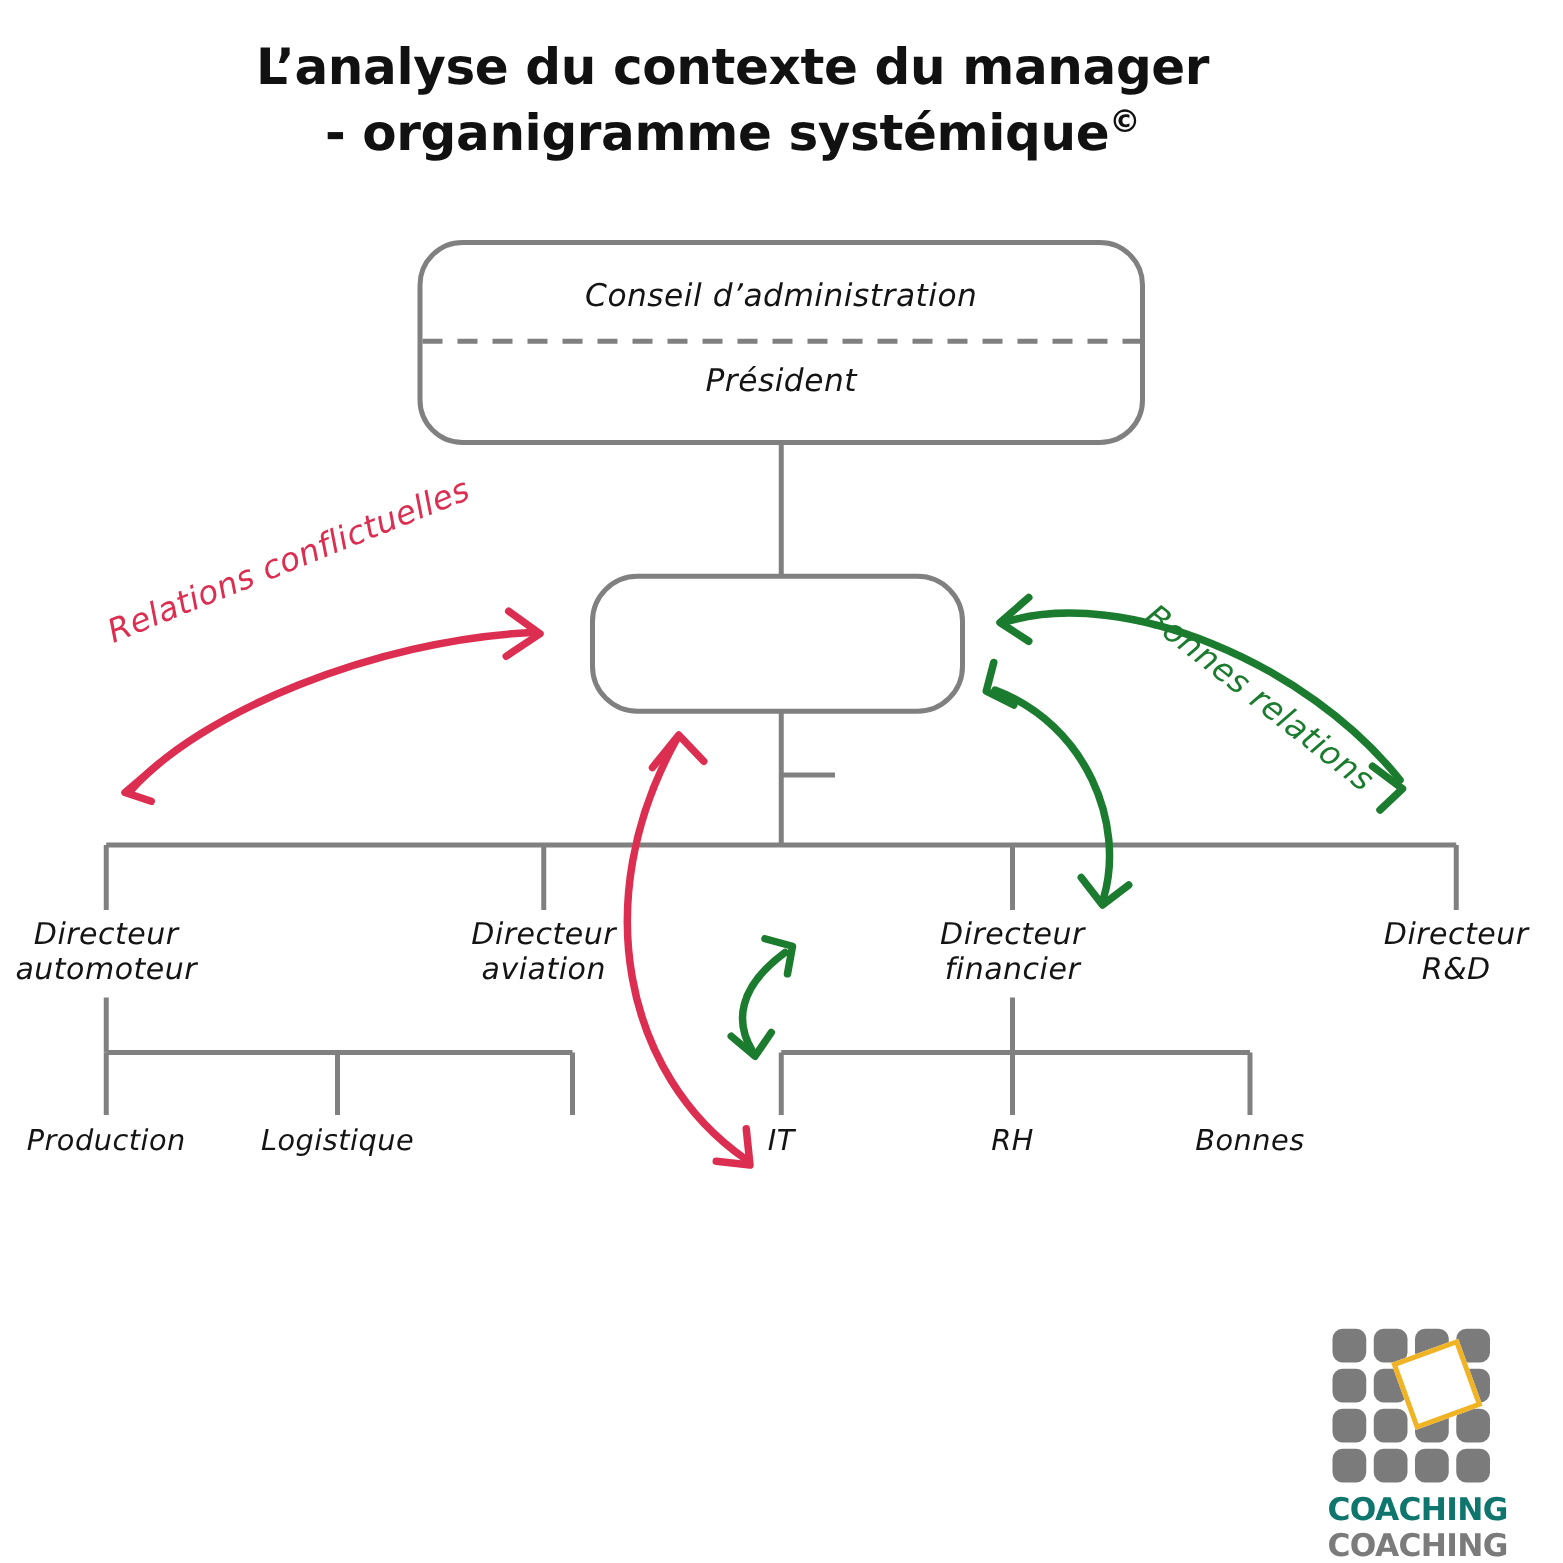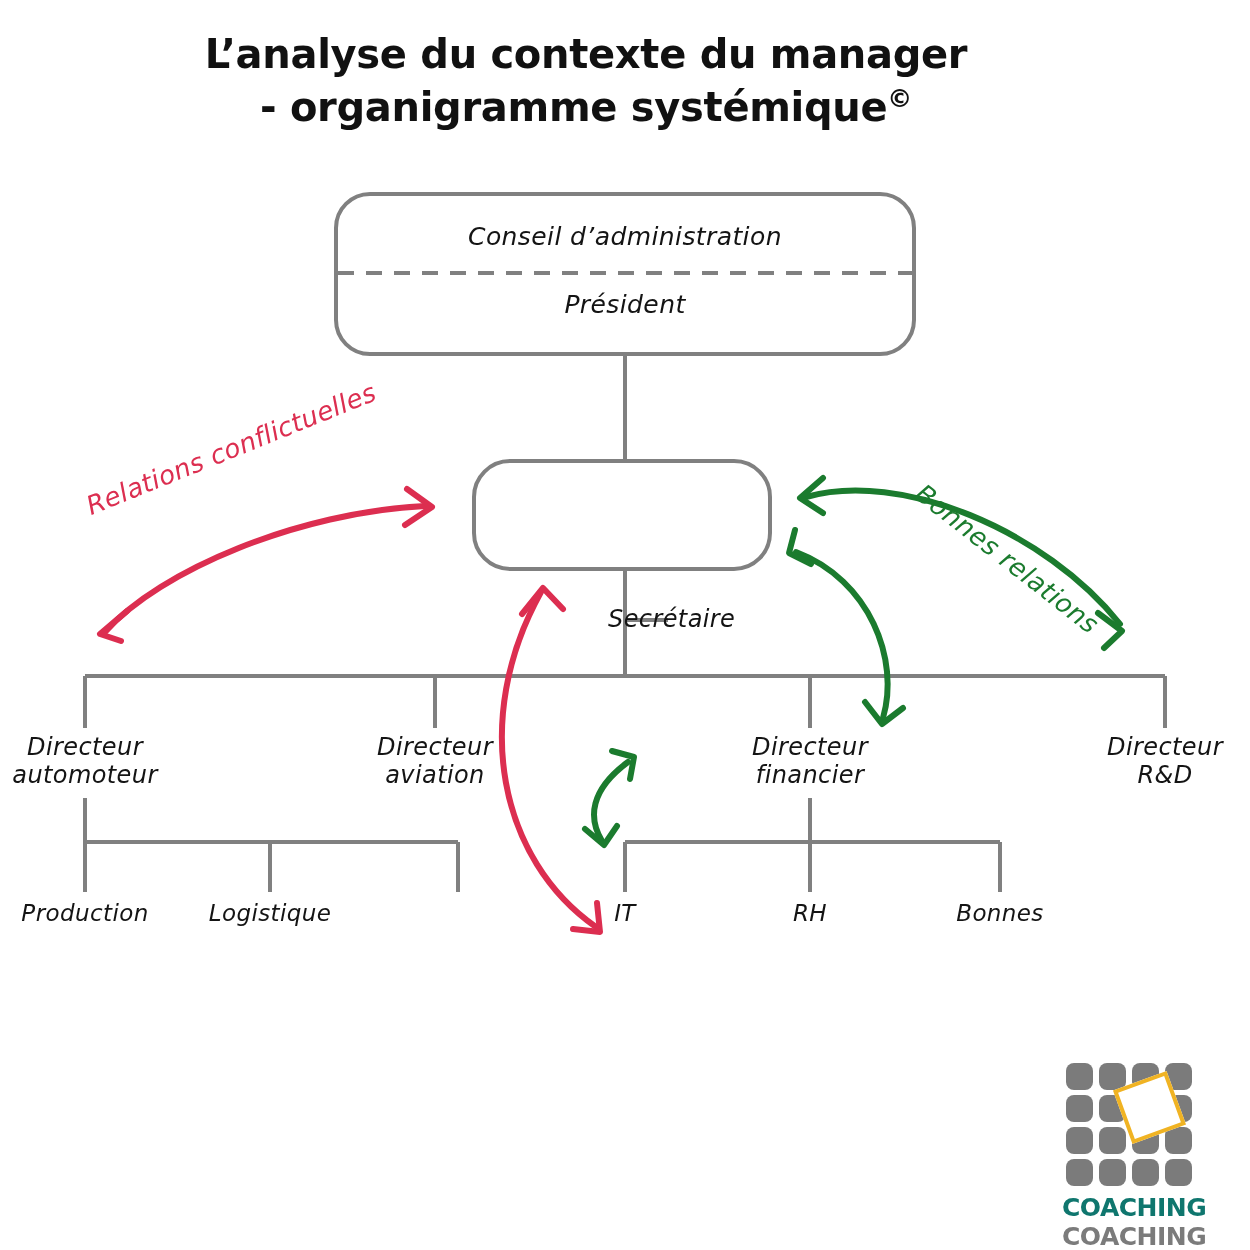--- a/index.html
+++ b/index.html
@@ -115,21 +115,20 @@
       <path d="M 628 762 C 590 790 588 818 602 841" fill="none" stroke="#1B7B2E" stroke-width="6" stroke-linecap="round"></path>
       <path d="M 612 751 L 634 757 L 630 779" fill="none" stroke="#1B7B2E" stroke-width="6" stroke-linecap="round" stroke-linejoin="round"></path>
       <path d="M 585 829 L 604 845 L 617 826" fill="none" stroke="#1B7B2E" stroke-width="6" stroke-linecap="round" stroke-linejoin="round"></path>
     </g>
   </svg>
 
   <div class="boxtext hand" style="left:336px;top:290px;width:578px;">Président</div>
   <div class="boxtext hand" style="left:336px;top:222px;width:578px;">Conseil d’administration</div>
 
 
-  <div class="node-label hand" style="left:608px;top:606px;width:260px;text-align:left;font-size:24px;">Secrétaire</div>
 
   <div class="node-label hand" style="left:-35px;top:734px;width:240px;">Directeur
 automoteur</div>
   <div class="node-label hand" style="left:315px;top:734px;width:240px;">Directeur
 aviation</div>
   <div class="node-label hand" style="left:690px;top:734px;width:240px;">Directeur
 financier</div>
   <div class="node-label hand" style="left:1045px;top:734px;width:240px;">Directeur
 R&amp;D</div>
 

